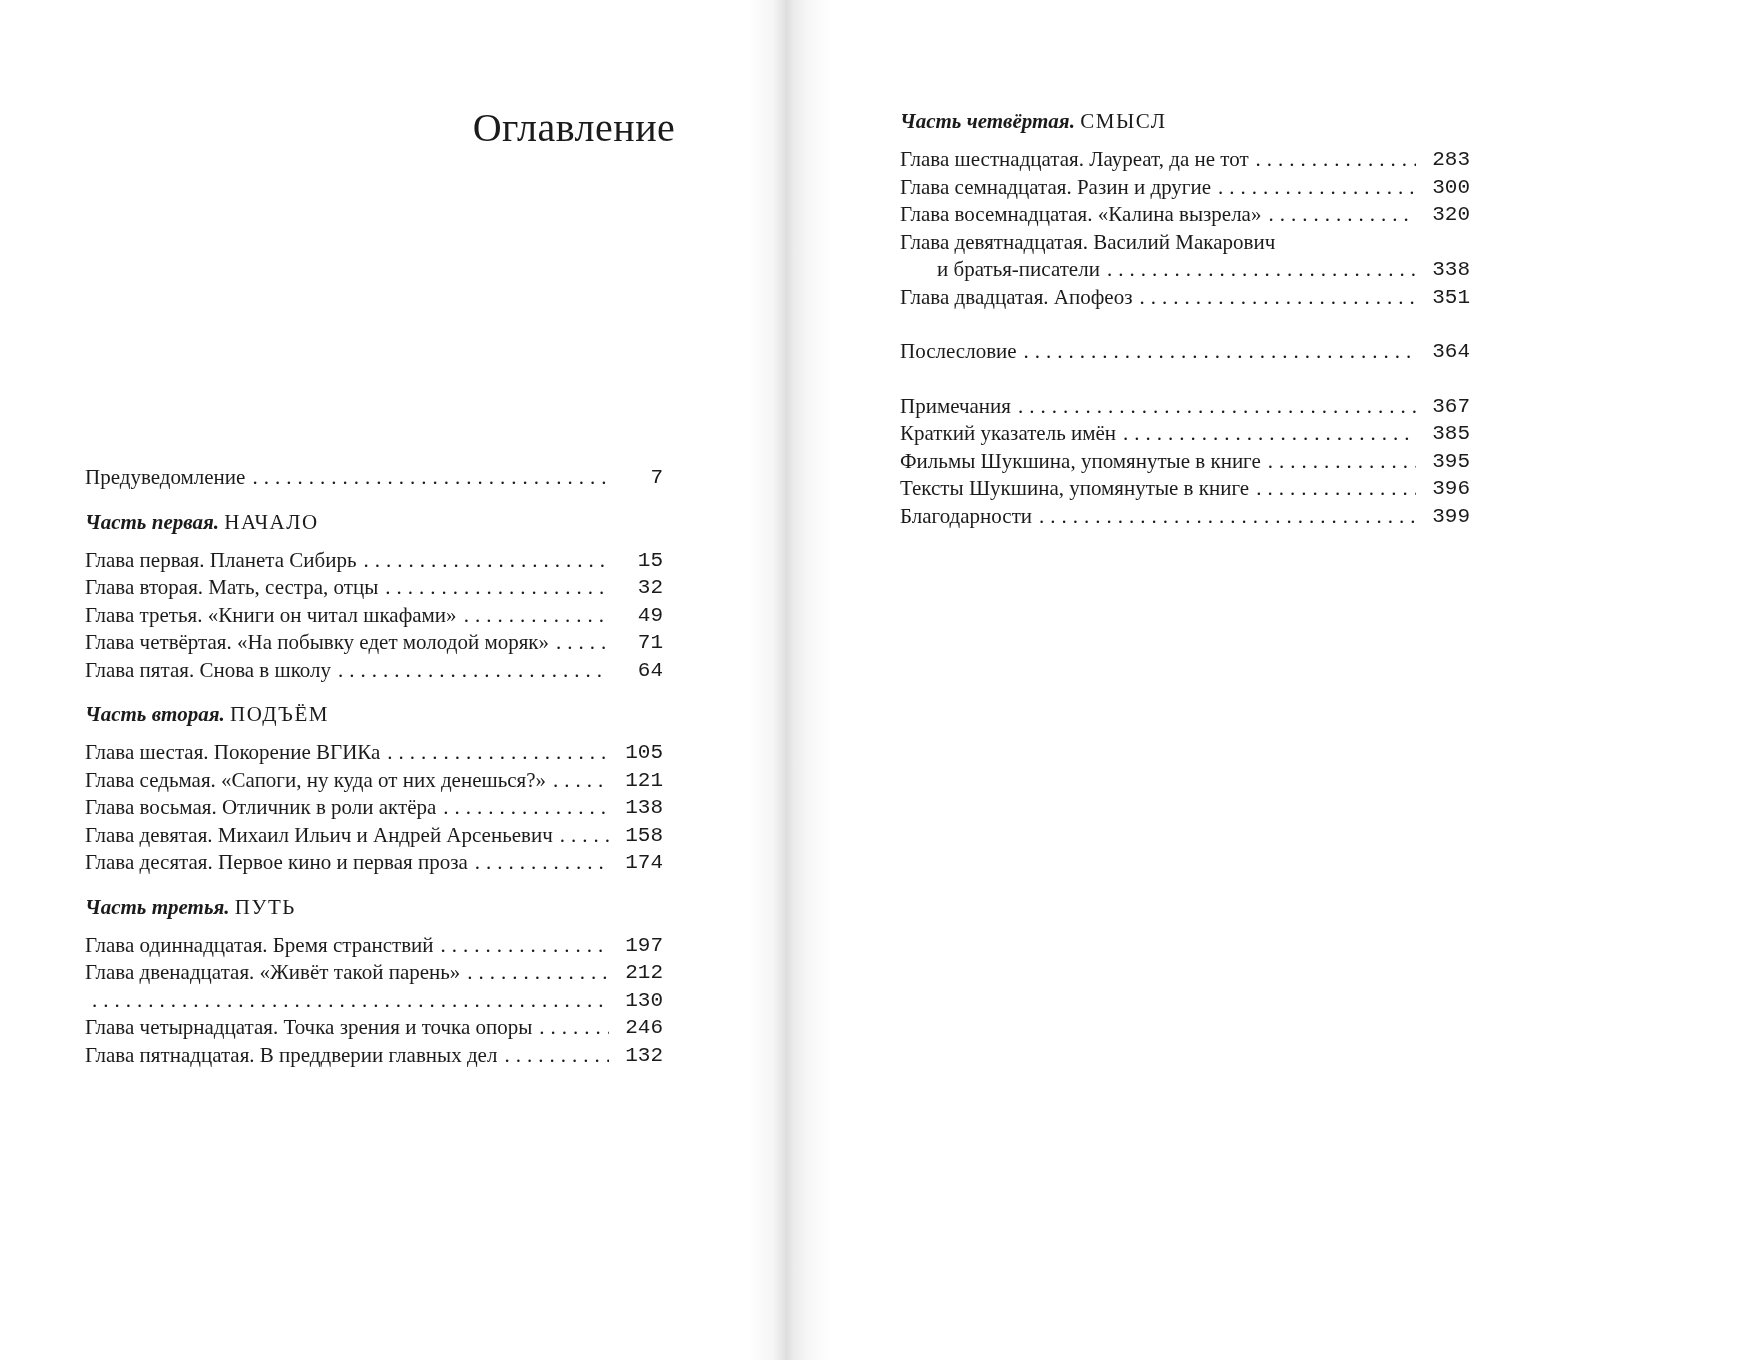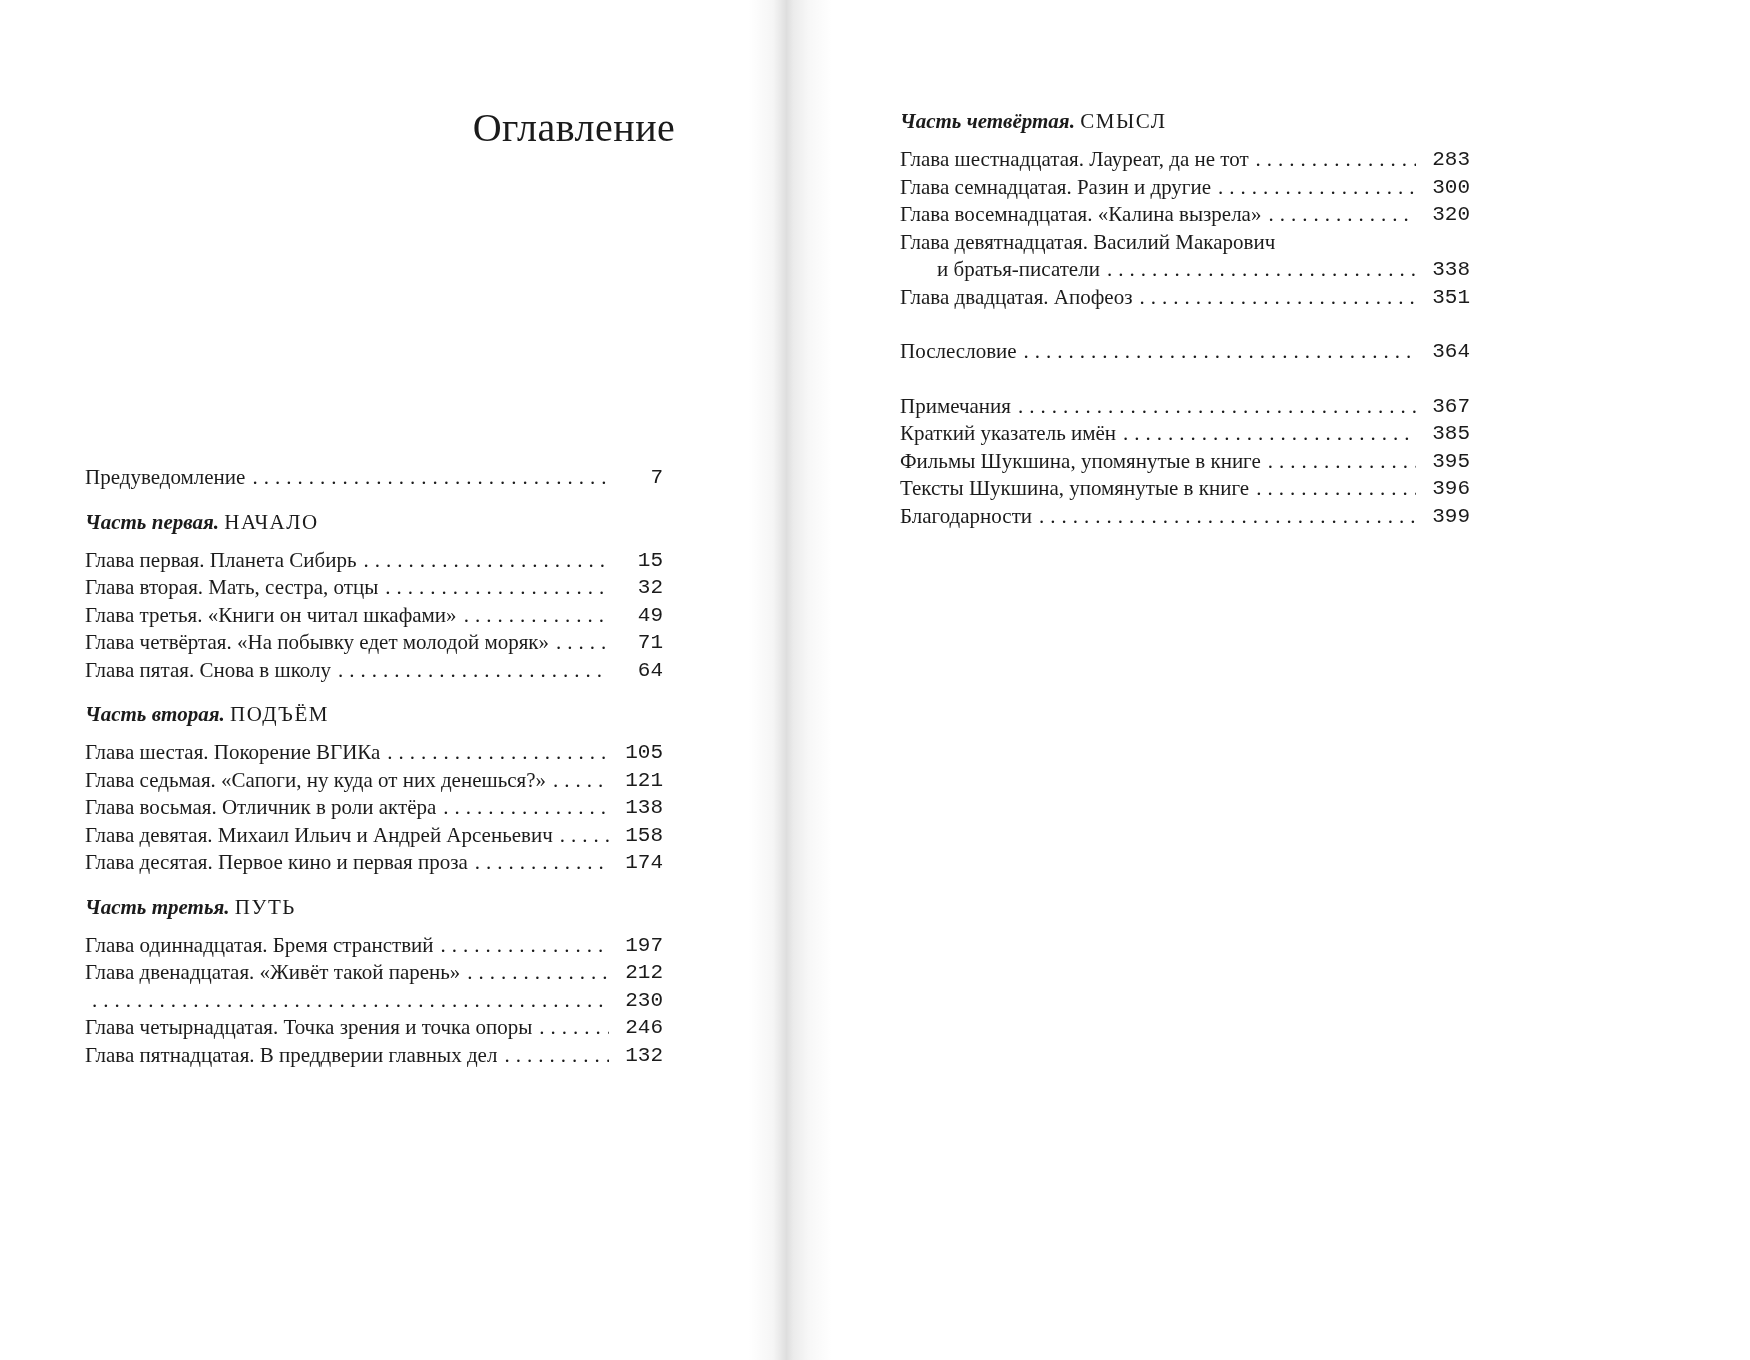--- a/index.html
+++ b/index.html
@@ -148,21 +148,21 @@
       <span class="dots"></span>
       <span class="pg">197</span>
     </div>
   <div class="row">
       <span class="lbl">Глава двенадцатая. «Живёт такой парень»</span>
       <span class="dots"></span>
       <span class="pg">212</span>
     </div>
   <div class="row">
       <span class="dots"></span>
-      <span class="pg">230</span>
+      <span class="pg">130</span>
     </div>
   <div class="row">
       <span class="lbl">Глава четырнадцатая. Точка зрения и точка опоры</span>
       <span class="dots"></span>
       <span class="pg">246</span>
     </div>
   <div class="row">
       <span class="lbl">Глава пятнадцатая. В преддверии главных дел</span>
       <span class="dots"></span>
       <span class="pg">132</span>

